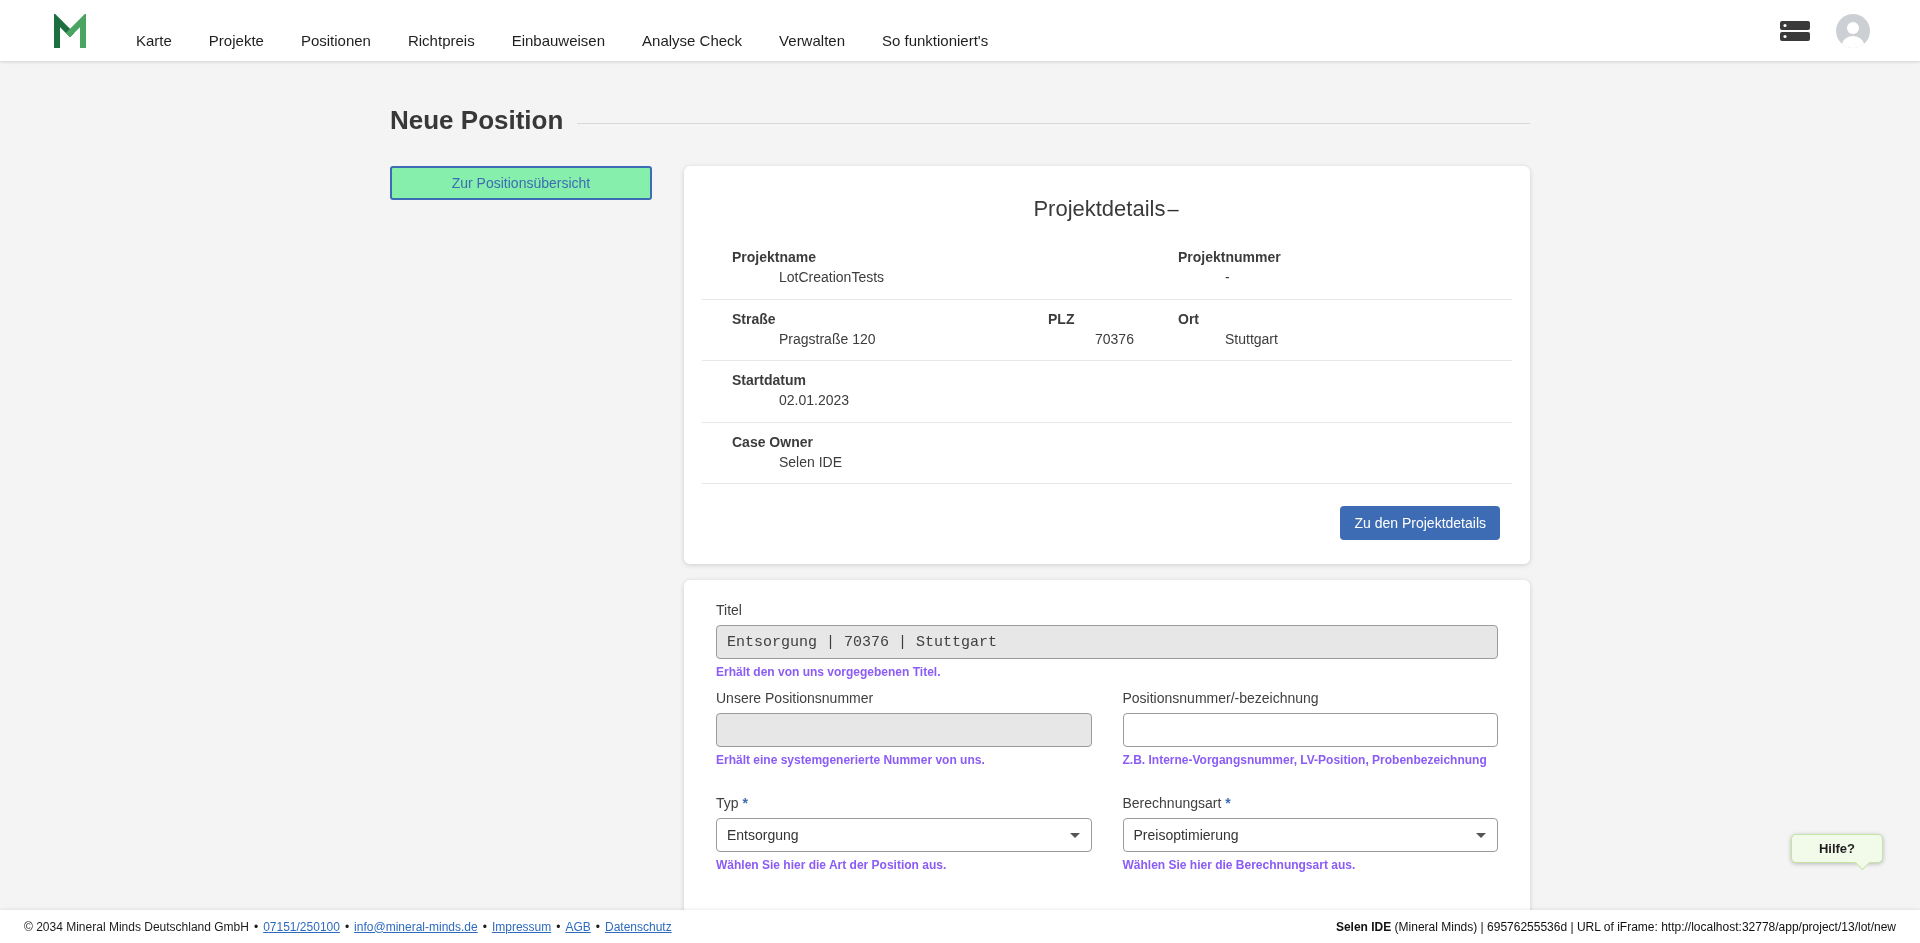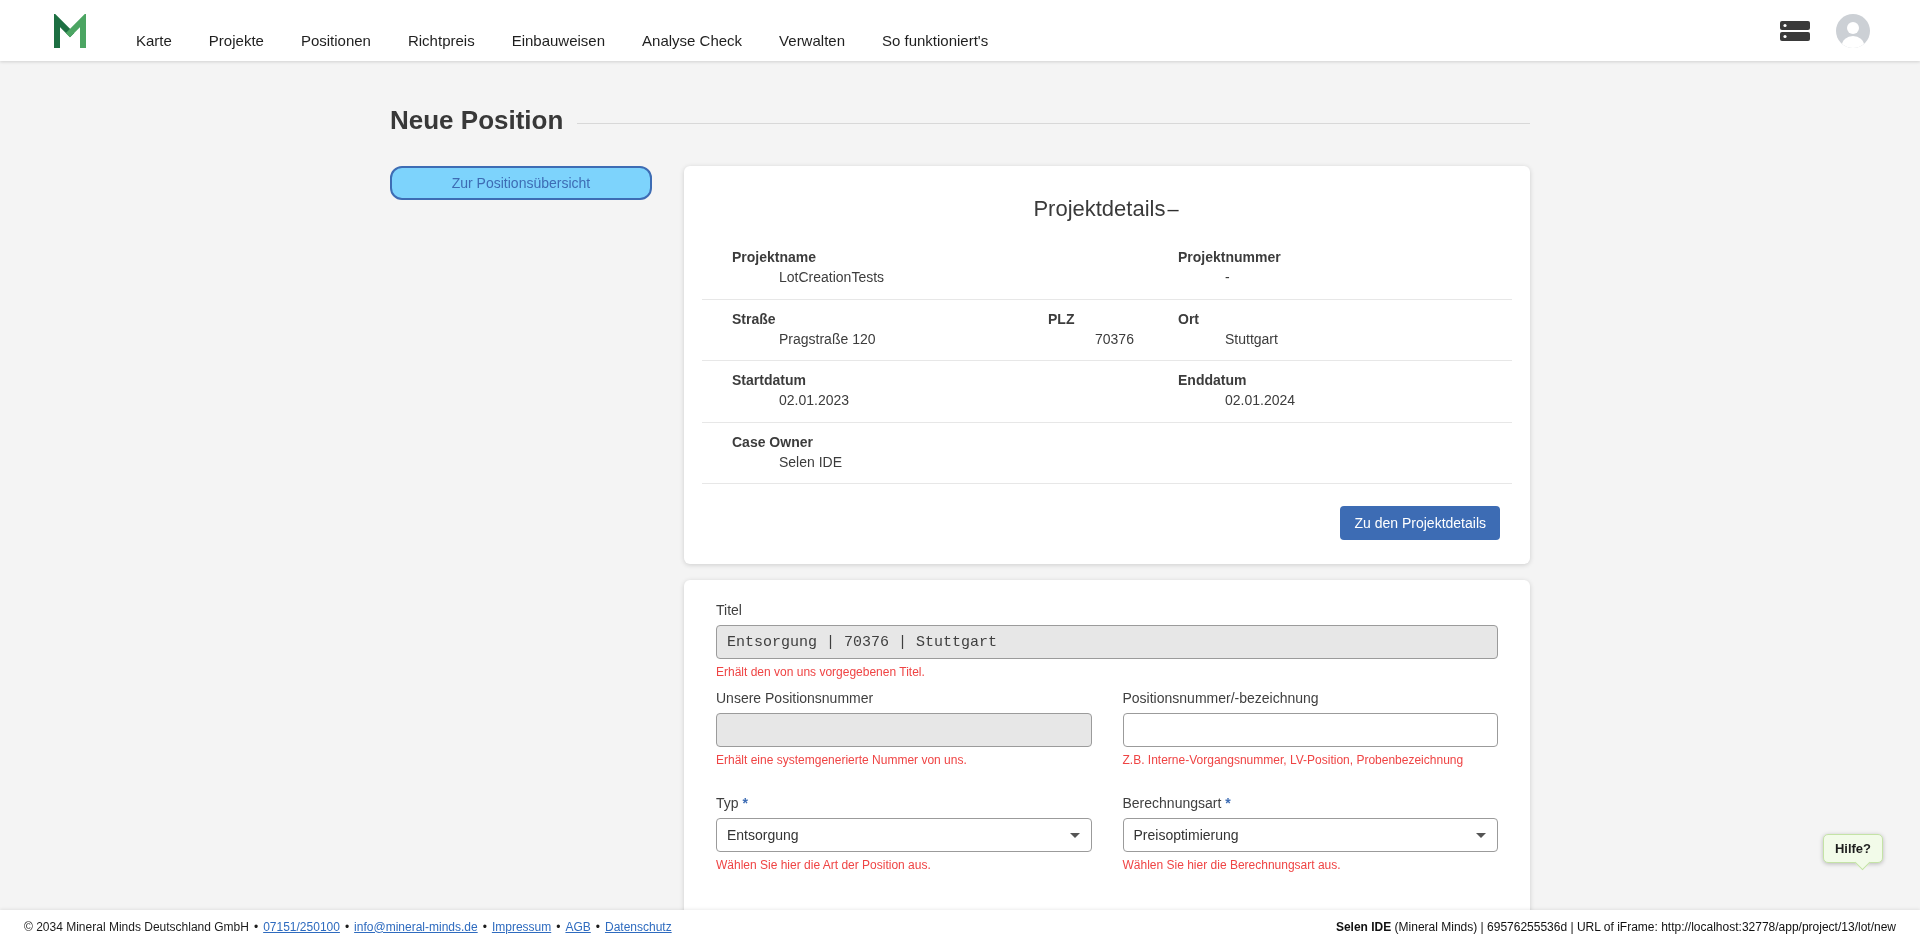--- a/index.html
+++ b/index.html
@@ -27,21 +27,21 @@
   
   .main { height:849px; overflow:hidden; }
   .container { width:1140px; margin:0 auto; padding-top:44px; }
   .title-row { display:flex; align-items:center; }
   .page-title { font-size:26px; font-weight:700; color:#383838; margin:0 14px 0 0; }
   .title-line { flex:1; height:1px; background:#d8d8d8; margin-top:6px; }
 
   .content-grid { display:grid; grid-template-columns:262px 1fr; gap:32px; margin-top:30px; align-items:start; }
 
   .outline-btn {
-    width:100%; height:34px; background:#7dd3fc; border:2px solid #3d6cb4; border-radius:12px;
+    width:100%; height:34px; background:#86efac; border:2px solid #3d6cb4; border-radius:3px;
     color:#3d6cb4; font-size:14px; font-family:inherit; cursor:pointer;
   }
 
   .card { background:#fff; border-radius:6px; box-shadow:0 1px 5px rgba(0,0,0,.16); }
 
   
   .pd-card { padding:30px 0 24px; }
   .card-header { display:flex; align-items:center; justify-content:center; padding:0 46px; }
   .card-header h2 { font-size:22px; font-weight:400; color:#3a3a3a; margin:0; }
   .collapse-btn { border:none; background:none; font-size:20px; color:#2e2e2e; cursor:pointer; line-height:1; padding:0 2px; }
@@ -65,35 +65,35 @@
 
   
   .form-card { margin-top:16px; padding:22px 32px 60px; }
   .f-label { display:block; font-size:14px; font-weight:500; color:#3f3f3f; margin-bottom:7px; }
   .req { color:#3d6cb4; margin-left:4px; font-weight:600; }
   .text-input {
     width:100%; height:34px; border:1px solid #9b9b9b; border-radius:4px; background:#fff;
     font-size:15px; color:#333; padding:0 10px; font-family:Liberation Mono, monospace;
   }
   .text-input:disabled { background:#e7e7e7; color:#3f3f3f; border-color:#9b9b9b; }
-  .helper { font-size:12px; color:#ef4444; margin-top:6px; }
+  .helper { font-size:12px; color:#8b5cf6; margin-top:6px;font-weight:bold; }
   .form-grid { display:grid; grid-template-columns:1fr 1fr; column-gap:31px; row-gap:28px; margin-top:11px; }
   .select-box {
     position:relative; height:34px; border:1px solid #9b9b9b; border-radius:4px; background:#fff;
     display:flex; align-items:center; padding:0 30px 0 10px; font-size:14px; color:#333; cursor:pointer;
   }
   .caret {
     position:absolute; right:11px; top:50%; margin-top:-2px;
     width:0; height:0; border-left:5px solid transparent; border-right:5px solid transparent; border-top:5px solid #555;
   }
 
   
   .help-bubble {
     position:fixed; right:37px; bottom:80px; background:#f2fbe9; border:1px solid #c4e3a6;
-    border-radius:5px; padding:6px 11px; font-size:13px; font-weight:700; color:#1e1e1e;
+    border-radius:5px; padding:6px 27px; font-size:13px; font-weight:700; color:#1e1e1e;
     box-shadow:0 1px 4px rgba(0,0,0,.25); z-index:11; cursor:pointer;
   }
   .help-bubble::after {
     content:""; position:absolute; right:14px; bottom:-6px; width:10px; height:10px;
     background:#f2fbe9; border-right:1px solid #c4e3a6; border-bottom:1px solid #c4e3a6;
     transform:rotate(45deg);
   }
 
   
   .footer {
@@ -195,24 +195,20 @@
               <div>
                 <div class="pd-label">Ort</div>
                 <div class="pd-value">Stuttgart</div>
               </div>
             </div>
             <div class="pd-row">
               <div class="span2">
                 <div class="pd-label">Startdatum</div>
                 <div class="pd-value">02.01.2023</div>
               </div>
-              <div class="col3">
-                <div class="pd-label">Enddatum</div>
-                <div class="pd-value">02.01.2024</div>
-              </div>
             </div>
             <div class="pd-row">
               <div class="span3">
                 <div class="pd-label">Case Owner</div>
                 <div class="pd-value">Selen IDE</div>
               </div>
             </div>
           </div>
           <div class="pd-actions">
             <button class="primary-btn">Zu den Projektdetails</button>

